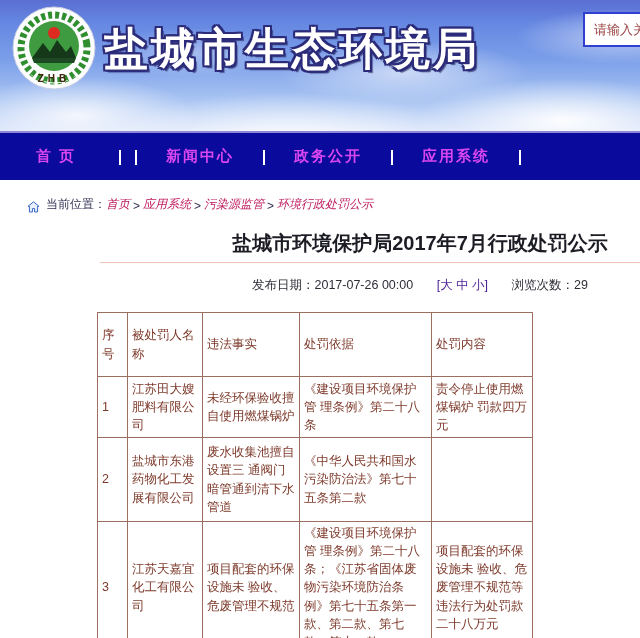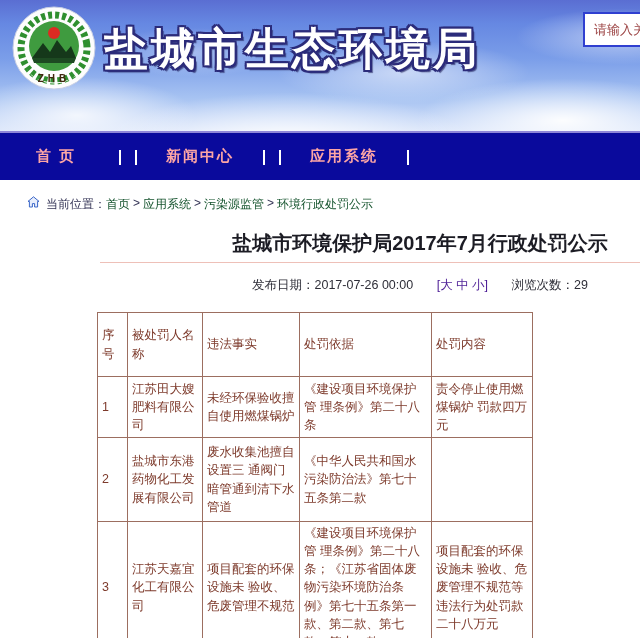--- a/index.html
+++ b/index.html
@@ -45,36 +45,36 @@
   .search-box::placeholder { color:#9c4444; opacity:1; }
 
   
   .mainnav {
     position:absolute; left:0; top:131px; width:640px; height:49px;
     background:#0a0a9c; border-top:2px solid #8f86d8;
     display:flex; align-items:center;
   }
   .nav-item {
     display:inline-block; width:112px; text-align:center;
-    color:#fca5a5; font-size:15px; font-weight:bold; letter-spacing:2px;
+    color:#d946ef; font-size:15px; font-weight:bold; letter-spacing:2px;
     text-decoration:none; white-space:nowrap;
   }
   .nav-sep {
     display:inline-block; width:16px; text-align:center;
     color:#ffffff; font-size:16px; font-weight:bold;
   }
 
   
   .breadcrumb {
     position:absolute; left:27px; top:196px;
-    font-size:12px; color:#333355; display:flex; align-items:flex-start;
+    font-size:12px; color:#333355; display:flex; align-items:flex-end;
     white-space:nowrap;
   }
   .breadcrumb .home-ico { margin-right:6px; display:inline-block; }
-  .breadcrumb a { color:#14532d; text-decoration:none; }
+  .breadcrumb a { color:#be185d; text-decoration:none;font-style:italic; }
   .crumb-sep { margin:0 3px; color:#333355; }
 
   
   .page-title {
     position:absolute; left:98px; top:230px; width:644px;
     text-align:center; font-size:20px; font-weight:bold; color:#1c1c24;
     white-space:nowrap;
   }
   .divider {
     position:absolute; left:100px; top:262px; width:600px; height:0;
@@ -122,20 +122,21 @@
     <div class="site-title">盐城市生态环境局</div>
     <input class="search-box" type="text" placeholder="请输入关键字" style="">
   </div>
 
   <nav class="mainnav">
     <a href="#" class="nav-item">首 页</a>
     <span class="nav-sep">|</span>
     <span class="nav-sep">|</span>
     <a href="#" class="nav-item">新闻中心</a>
     <span class="nav-sep">|</span>
+    <a href="#" class="nav-item">政务公开</a>
     <span class="nav-sep">|</span>
     <a href="#" class="nav-item">应用系统</a>
     <span class="nav-sep">|</span>
   </nav>
 
   <div class="breadcrumb">
     <svg class="home-ico" width="13" height="12" viewBox="0 0 13 12">
       <path d="M 6.5 0.8 L 12 5.4 H 10.6 V 11 H 7.6 V 7.6 H 5.4 V 11 H 2.4 V 5.4 H 1 Z" fill="#e8eefc" stroke="#3a66c8" stroke-width="1"></path>
     </svg>
     <span>当前位置：</span>

